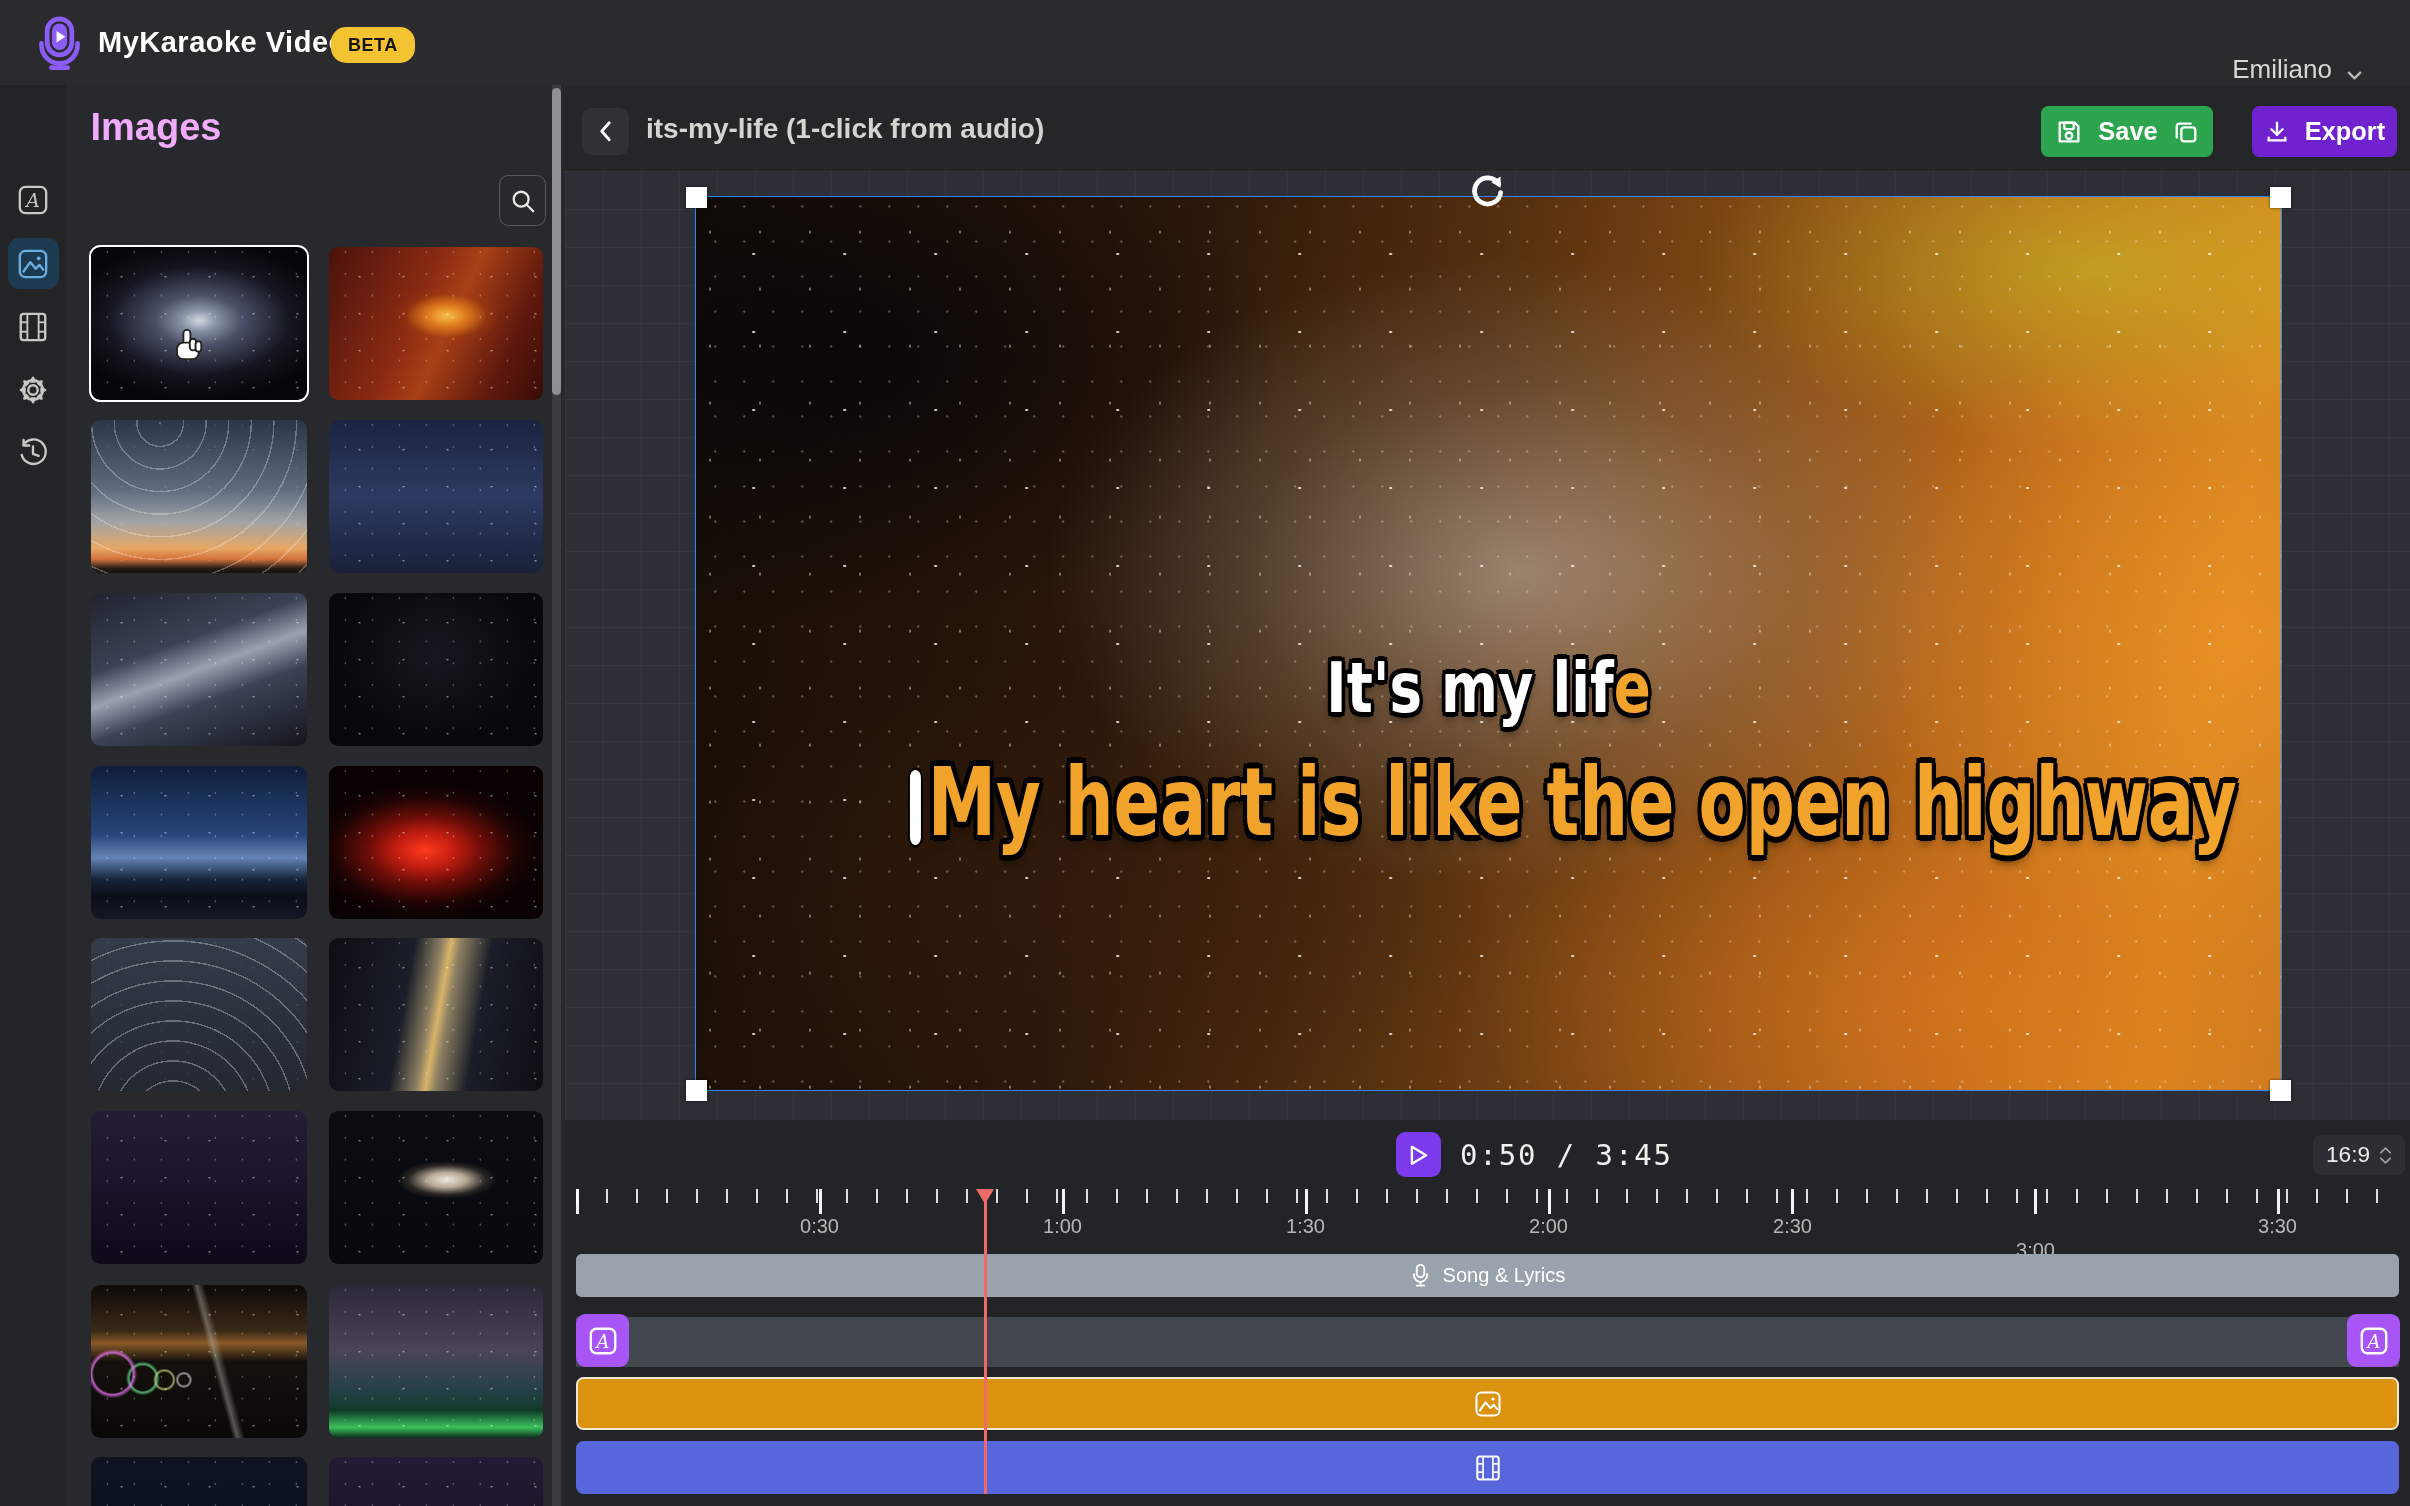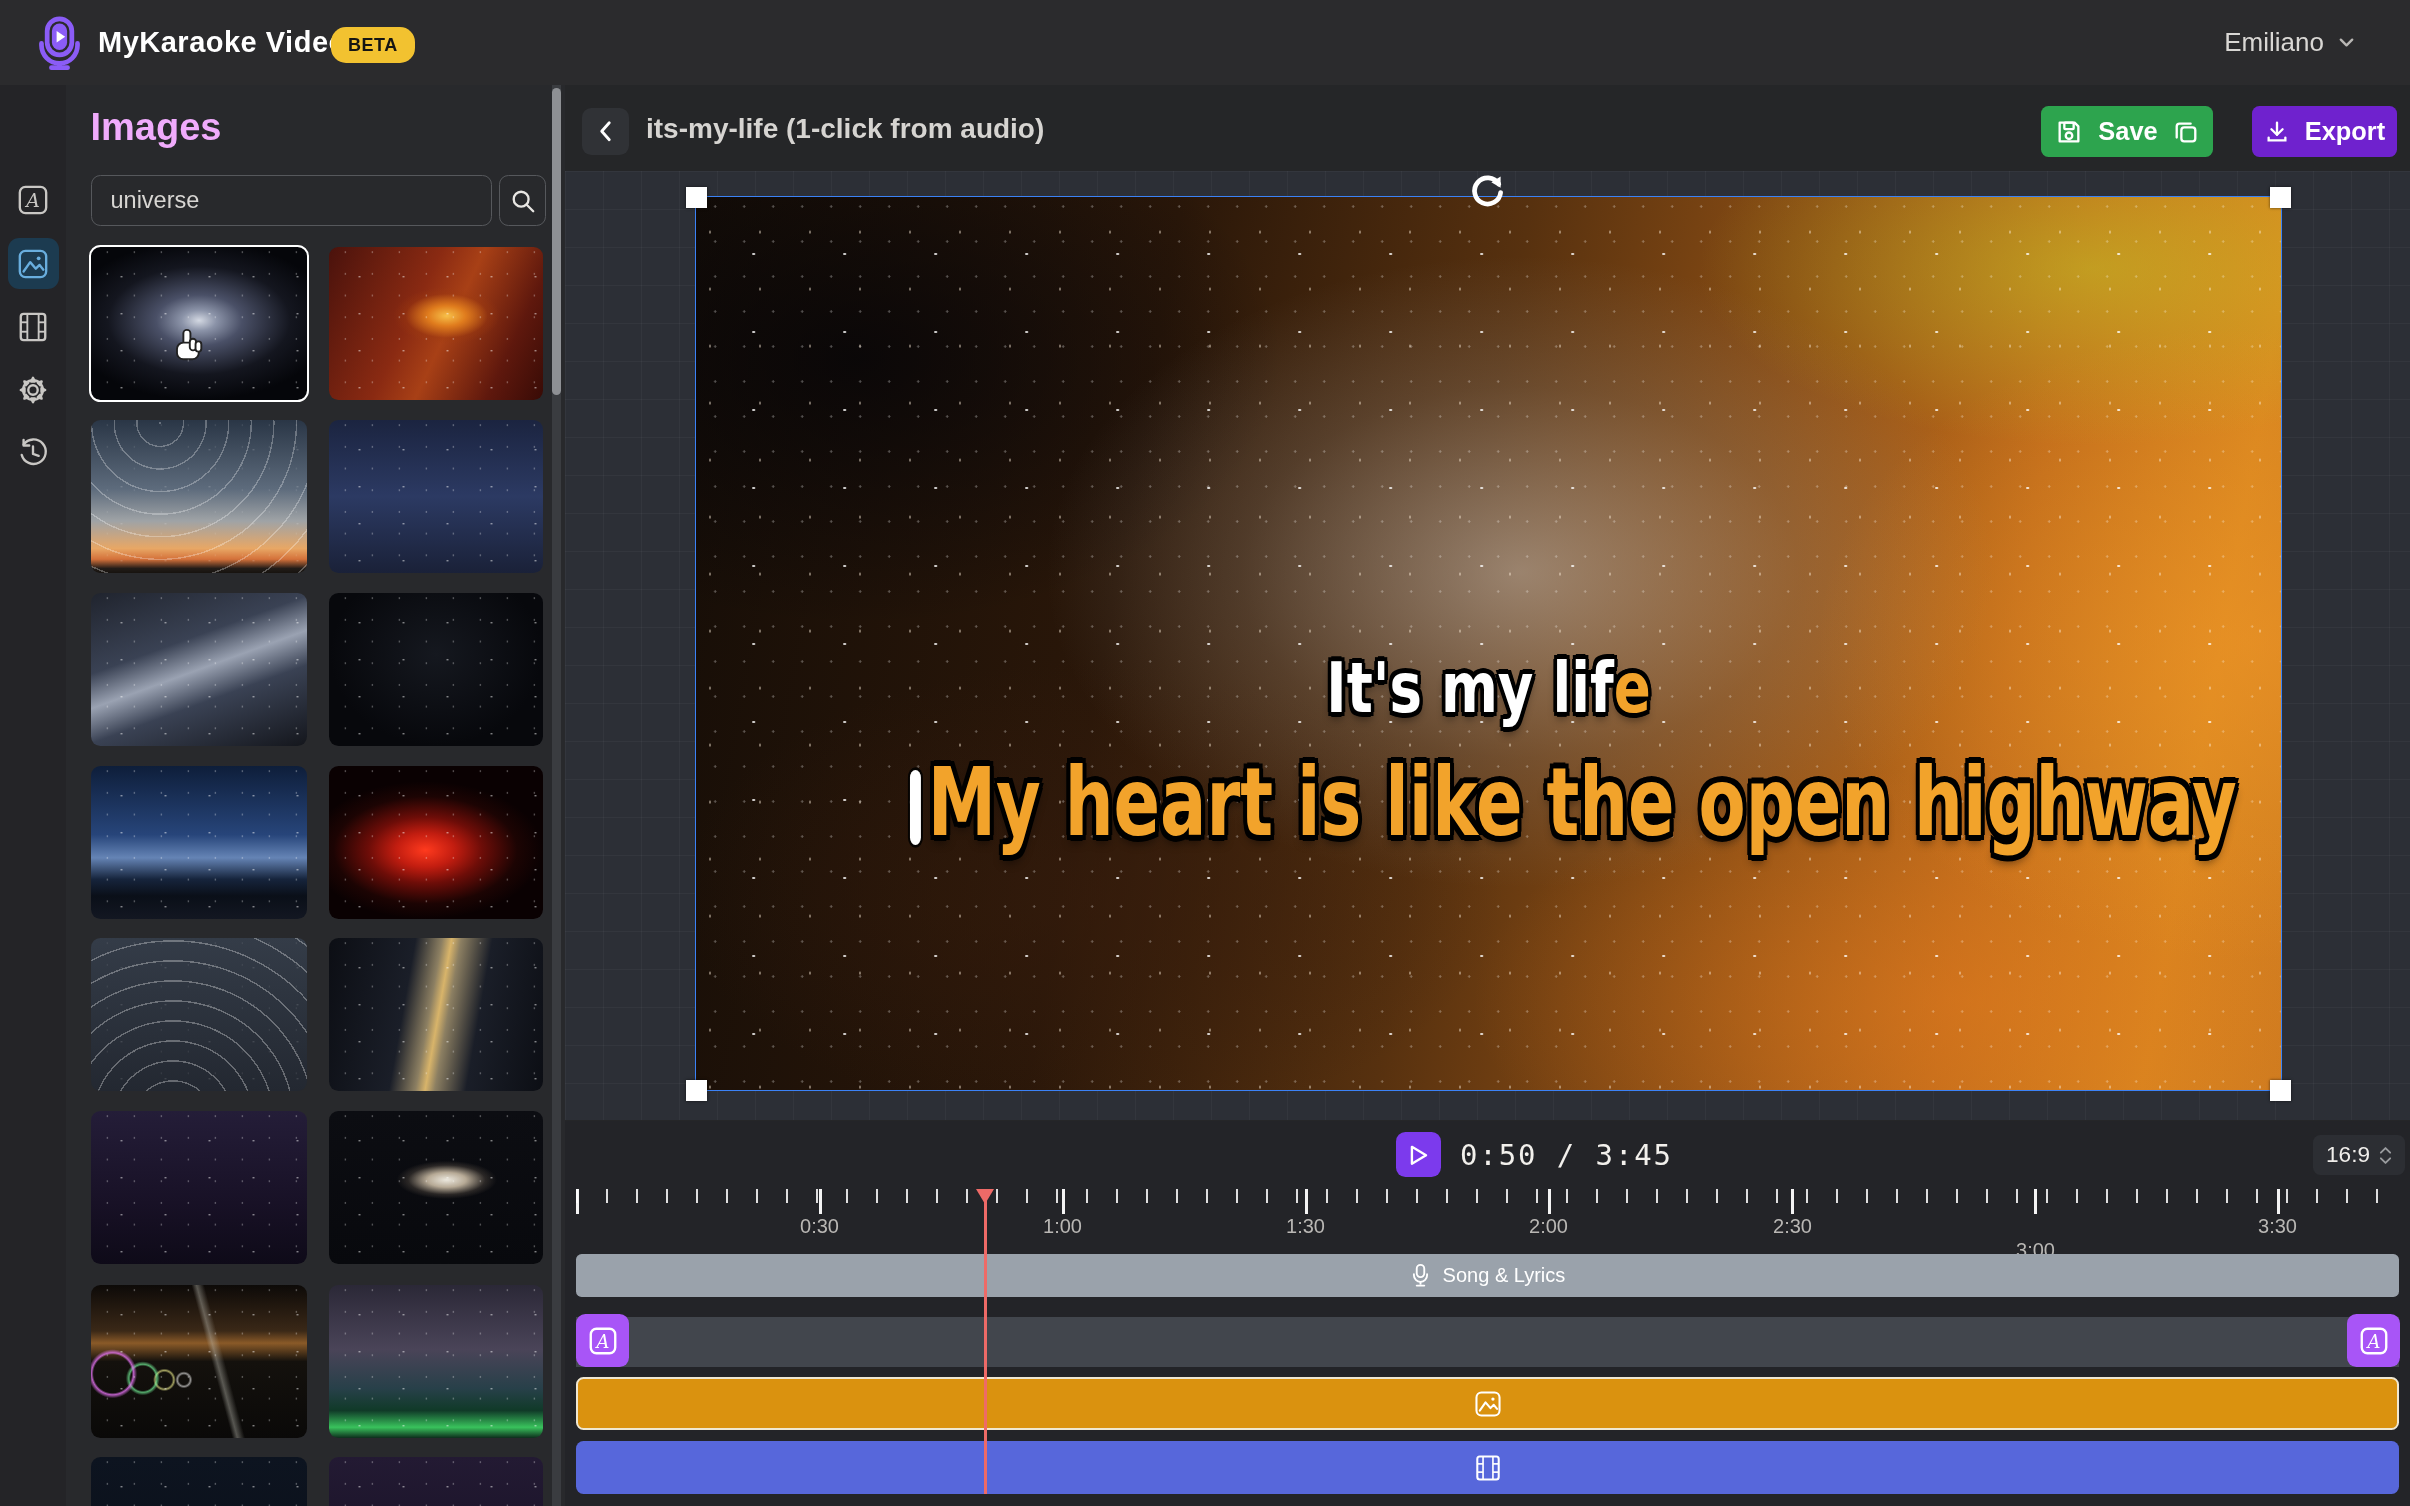--- a/index.html
+++ b/index.html
@@ -9,21 +9,21 @@
   svg{display:block;}
 
   
   .topbar{left:0;top:0;width:2411px;height:85px;background:#2b2b2d;}
   .logo{left:32px;top:15px;width:55px;height:55px;}
   .app-title{left:98px;top:0;height:85px;display:flex;align-items:center;
     font-size:29px;font-weight:bold;color:#fff;letter-spacing:0.5px;}
   .beta{left:331px;top:27px;height:36px;padding:0 17px;border-radius:15px;
     background:#f2c230;color:#151513;font-size:18px;font-weight:bold;
     display:flex;align-items:center;letter-spacing:0.5px;}
-  .user{right:55px;top:0;height:85px;display:flex;align-items:center;gap:13px;
+  .user{right:47px;top:0;height:85px;display:flex;align-items:flex-end;gap:13px;
     font-size:26px;color:#d9d7d4;margin-left:40px;}
 
   
   .rail{left:0;top:85px;width:66px;height:1422px;background:#242427;}
   .rail-item{left:7.5px;width:51px;height:51px;border-radius:11.3px;
     display:flex;align-items:center;justify-content:center;}
   .rail-item.active{background:#1c3b50;}
 
   
   .panel{left:66px;top:85px;width:499px;height:1422px;background:#28292c;}
@@ -234,21 +234,20 @@
       <svg width="32" height="32" viewBox="0 0 34 34">
         <path d="M7 8 A13 13 0 1 1 5 19" fill="none" stroke="#c9c7c4" stroke-width="2.5" stroke-linecap="round"></path>
         <polyline points="7,3 7,9 13,9" fill="none" stroke="#c9c7c4" stroke-width="2.5" stroke-linecap="round" stroke-linejoin="round"></polyline>
         <polyline points="17,10 17,18 23,20" fill="none" stroke="#c9c7c4" stroke-width="2.5" stroke-linecap="round" stroke-linejoin="round"></polyline>
       </svg>
     </div>
   </div>
 
   <div class="abs panel">
     <div class="abs panel-title">Images</div>
-    <input class="abs search-input" type="text" value="universe" style="">
     <div class="abs search-btn">
       <svg width="26" height="26" viewBox="0 0 28 28">
         <circle cx="12" cy="12" r="8" fill="none" stroke="#e8e6e3" stroke-width="2.5"></circle>
         <line x1="18" y1="18" x2="25" y2="25" stroke="#e8e6e3" stroke-width="2.5" stroke-linecap="round"></line>
       </svg>
     </div>
 
     <div class="abs grid">
       <div class="thumb c1 r1 t1 hover">
         <svg class="abs cursor-hand" viewBox="0 0 32 32">

